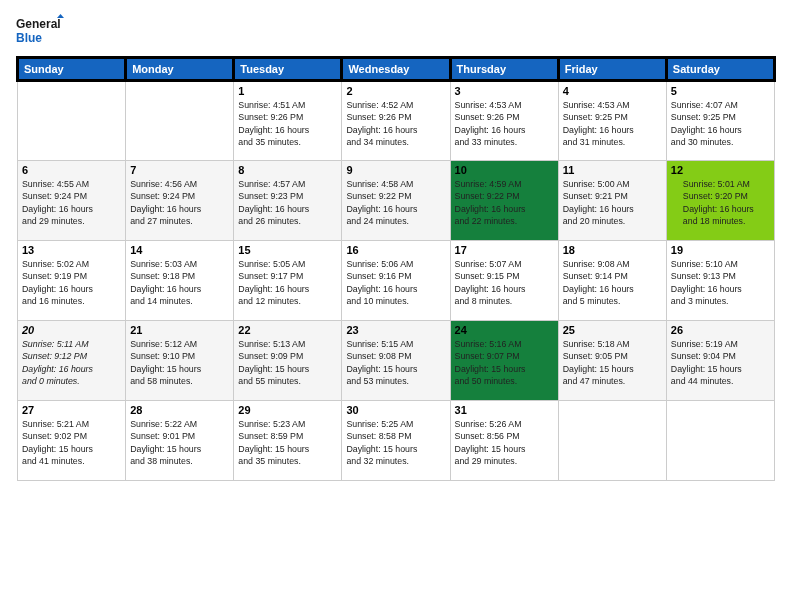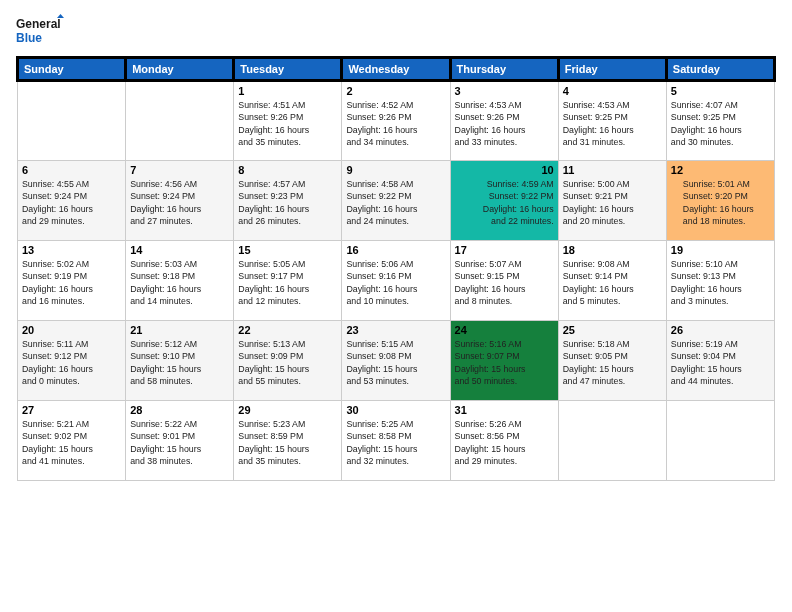--- a/index.html
+++ b/index.html
@@ -173,35 +173,35 @@
 Daylight: 16 hours
 and 26 minutes.</div>
           </td>
           <td style="background: rgb(245, 245, 245);">
             <span class="day-num">9</span>
             <div class="day-info" style="white-space: pre-line;">Sunrise: 4:58 AM
 Sunset: 9:22 PM
 Daylight: 16 hours
 and 24 minutes.</div>
           </td>
-          <td style="background: #14b8a6; text-align: right;">
+          <td style="background: #15803d;">
             <span class="day-num">10</span>
             <div class="day-info" style="white-space: pre-line;">Sunrise: 4:59 AM
 Sunset: 9:22 PM
 Daylight: 16 hours
 and 22 minutes.</div>
           </td>
           <td style="background: rgb(245, 245, 245);">
             <span class="day-num">11</span>
             <div class="day-info" style="white-space: pre-line;">Sunrise: 5:00 AM
 Sunset: 9:21 PM
 Daylight: 16 hours
 and 20 minutes.</div>
           </td>
-          <td style="background: #fdba74;">
+          <td style="background: #84cc16;">
             <span class="day-num">12</span>
             <div class="day-info" style="white-space: pre-line; margin-left: 12px;">Sunrise: 5:01 AM
 Sunset: 9:20 PM
 Daylight: 16 hours
 and 18 minutes.</div>
           </td>
         </tr>
         <tr>
           <td>
             <span class="day-num">13</span>
@@ -247,21 +247,21 @@
           </td>
           <td>
             <span class="day-num">19</span>
             <div class="day-info" style="white-space: pre-line;">Sunrise: 5:10 AM
 Sunset: 9:13 PM
 Daylight: 16 hours
 and 3 minutes.</div>
           </td>
         </tr>
         <tr>
-          <td style="background: rgb(245, 245, 245);">
+          <td style="background: rgb(245, 245, 245); font-style: italic;">
             <span class="day-num">20</span>
             <div class="day-info" style="white-space: pre-line;">Sunrise: 5:11 AM
 Sunset: 9:12 PM
 Daylight: 16 hours
 and 0 minutes.</div>
           </td>
           <td style="background: rgb(245, 245, 245);">
             <span class="day-num">21</span>
             <div class="day-info" style="white-space: pre-line;">Sunrise: 5:12 AM
 Sunset: 9:10 PM

